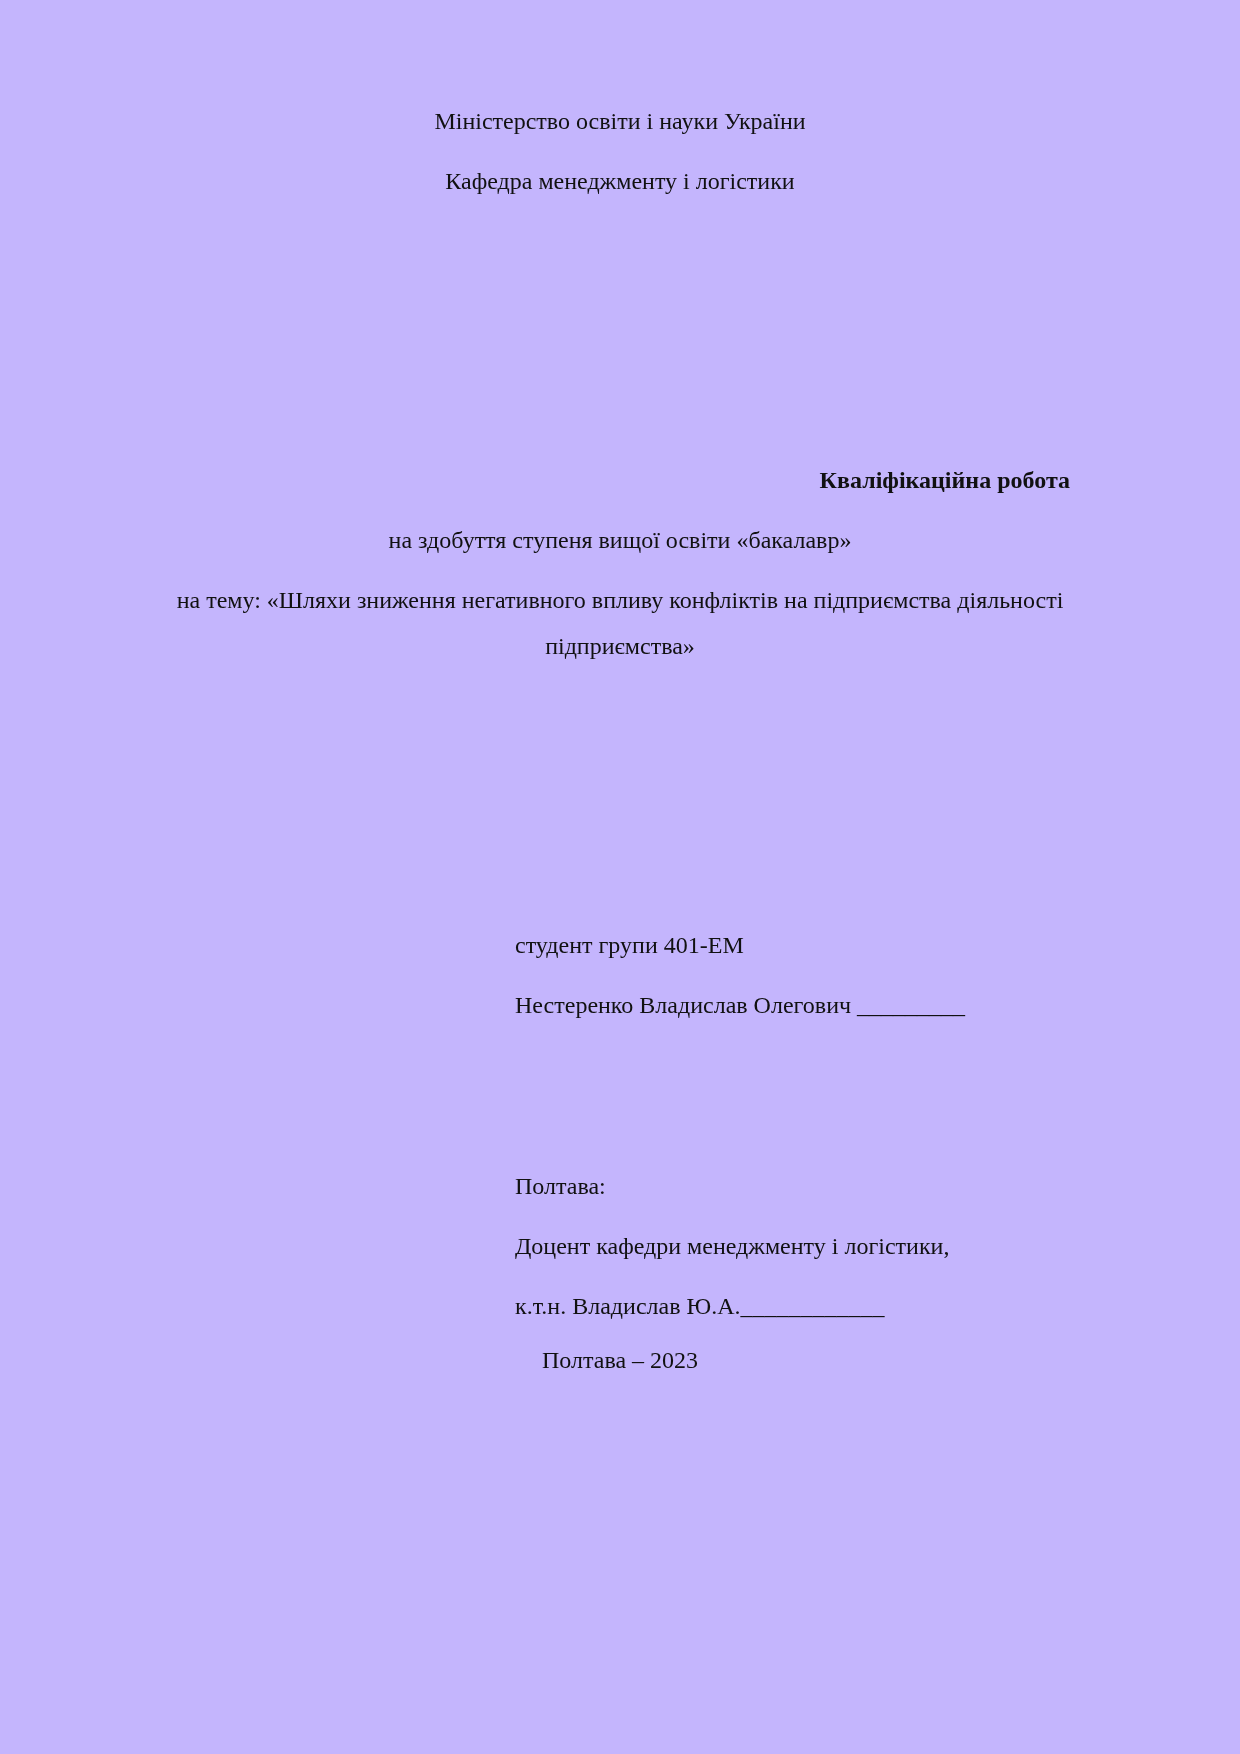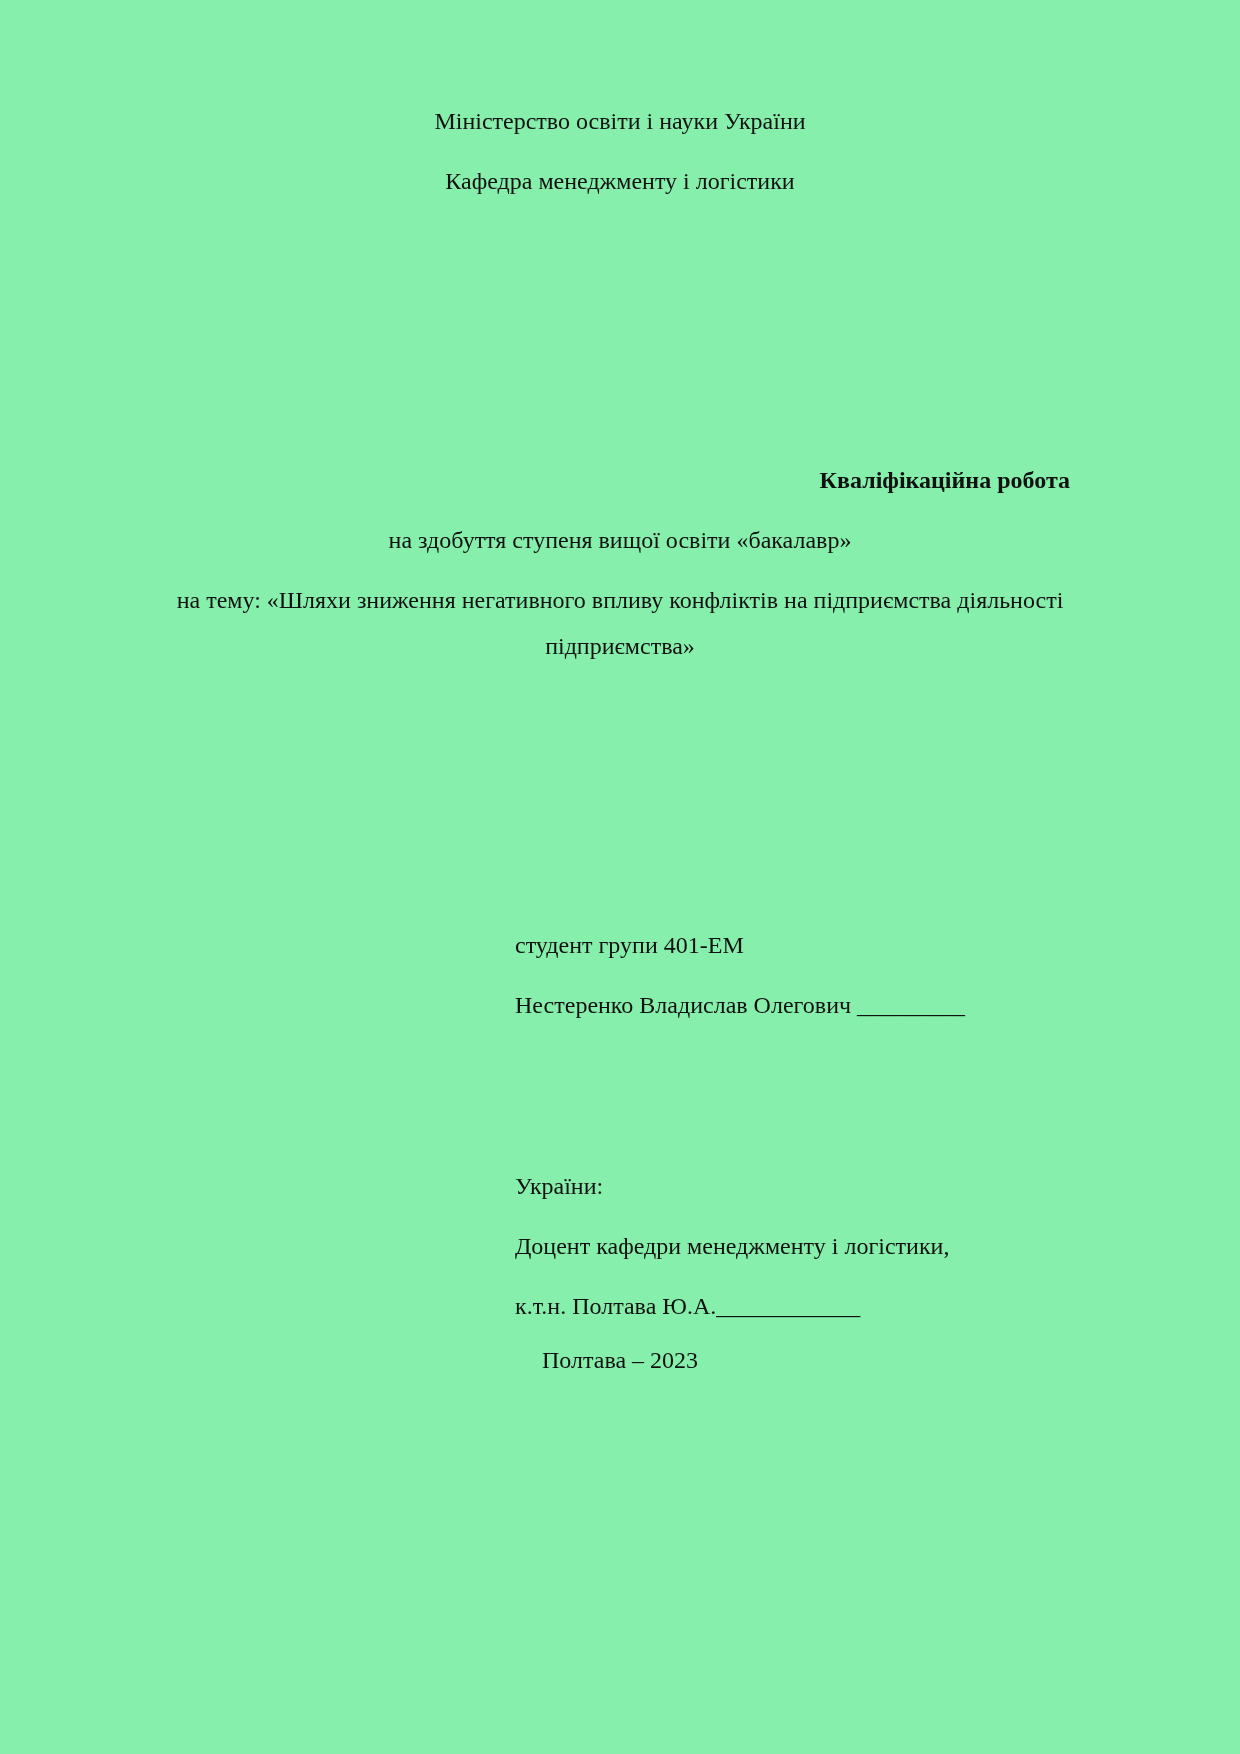--- a/index.html
+++ b/index.html
@@ -5,21 +5,21 @@
   * { margin: 0; padding: 0; box-sizing: border-box; }
   html, body {
     background: #ffffff;
     font-family: "Liberation Serif", "DejaVu Serif", serif;
   }
   .page {
     position: relative;
     width: 1240px;
     height: 1754px;
     margin: 0 auto;
-    background: #86efac;
+    background: #c4b5fd;
     color: #111111;
     overflow: hidden;
   }
   .page p {
     font-size: 24px;
     line-height: 46px;
     margin: 0 0 14px 0;
   }
   .header-block {
     position: absolute;
@@ -76,22 +76,22 @@
     <p>на здобуття ступеня вищої освіти «бакалавр»</p>
     <p>на тему: «Шляхи зниження негативного впливу конфліктів на підприємства діяльності підприємства»</p>
   </div>
 
   <div class="author-block">
     <p>студент групи 401-ЕМ</p>
     <p>Нестеренко Владислав Олегович _________</p>
   </div>
 
   <div class="supervisor-block">
-    <p>України:</p>
+    <p>Полтава:</p>
     <p>Доцент кафедри менеджменту і логістики,</p>
-    <p>к.т.н. Полтава Ю.А.____________</p>
+    <p>к.т.н. Владислав Ю.А.____________</p>
   </div>
 
   <div class="footer-block">
     <p>Полтава – 2023</p>
   </div>
 
 </div>
 
 </body></html>

